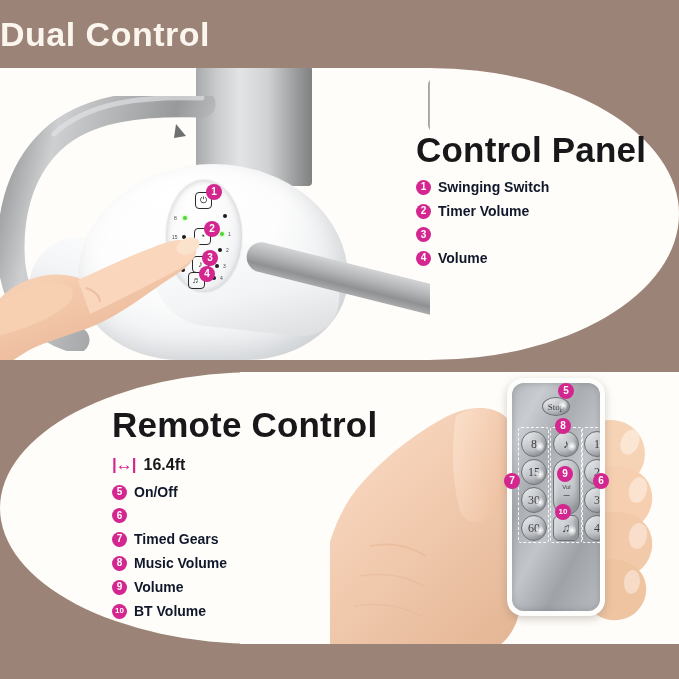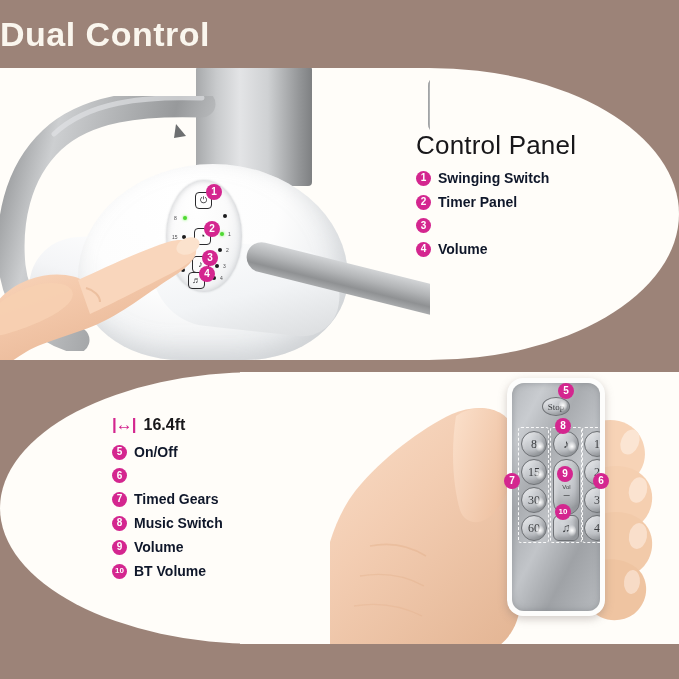--- a/index.html
+++ b/index.html
@@ -34,21 +34,21 @@
     background:#fffdf9;
     border-top-right-radius:250px 146px;
     border-bottom-right-radius:250px 146px;
   }
   .panel-top-fill { position:absolute; left:0; top:68px; width:430px; height:292px; background:#fffdf9; }
   .panel-bot-fill { position:absolute; left:240px; top:372px; width:439px; height:272px; background:#fffdf9; }
 
   
   .textblock { position:absolute; z-index:40; }
   .heading {
-    font-size:26px; font-weight:400; color:#18171a;
+    font-size:35px; font-weight:700; color:#18171a;
     letter-spacing:.2px; white-space:nowrap;text-align:center;
   }
   .list { margin-top:9px; }
   .list-row {
     display:flex; align-items:center; gap:7px;
     margin-bottom:8px; white-space:nowrap;
   }
   .badge {
     flex:0 0 auto;
     width:15px; height:15px; border-radius:50%;
@@ -322,52 +322,53 @@
 
   <div class="textblock" style="left:416px; top:130px;">
     <div class="heading">Control Panel</div>
     <div class="list">
       <div class="list-row">
         <span class="badge">1</span>
         <span class="row-label">Swinging Switch</span>
       </div>
       <div class="list-row">
         <span class="badge">2</span>
-        <span class="row-label">Timer Panel</span>
+        <span class="row-label">Timer Volume</span>
       </div>
       <div class="list-row">
         <span class="badge">3</span>
       </div>
       <div class="list-row">
         <span class="badge">4</span>
         <span class="row-label">Volume</span>
       </div>
     </div>
   </div>
 
   <div class="textblock" style="left:112px; top:405px;">
+    <div class="heading">Remote Control</div>
     <div class="range-row" style="margin-top:10px;">
       <span class="range-icon">|↔|</span>
       <span class="range-val">16.4ft</span>
     </div>
     <div class="list" style="margin-top:2px;">
       <div class="list-row">
         <span class="badge">5</span>
         <span class="row-label">On/Off</span>
       </div>
       <div class="list-row">
         <span class="badge">6</span>
       </div>
       <div class="list-row">
         <span class="badge">7</span>
         <span class="row-label">Timed Gears</span>
       </div>
       <div class="list-row">
         <span class="badge">8</span>
-        <span class="row-label">Music Switch</span>
+        <span class="row-label">Music Volume</span>
       </div>
       <div class="list-row">
         <span class="badge">9</span>
         <span class="row-label">Volume</span>
       </div>
       <div class="list-row">
         <span class="badge small-num">10</span>
         <span class="row-label">BT Volume</span>
       </div>
     </div>

